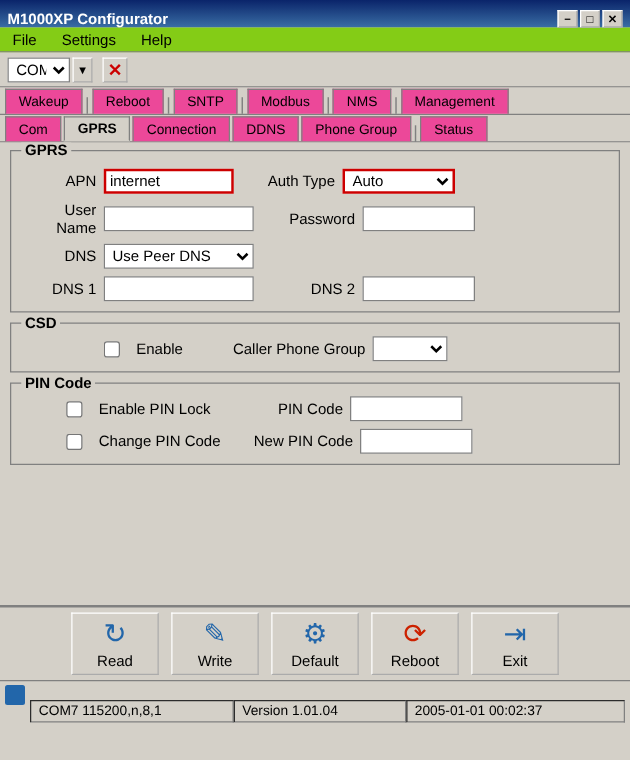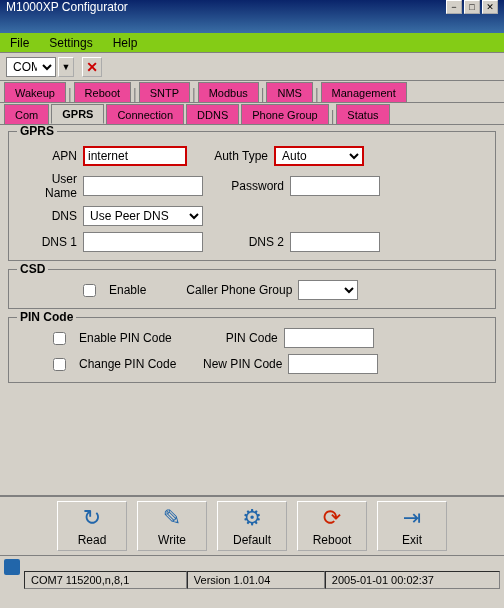--- a/index.html
+++ b/index.html
@@ -10,26 +10,26 @@
       width: 504px;
       height: 608px;
       overflow: hidden;
       user-select: none;
     }
 
     
     .title-bar {
       background: linear-gradient(to bottom, #0a246a, #3a6ea5);
       color: white;
-      height: 33px;
-      display: flex;
-      align-items: flex-start;
+      height: 22px;
+      display: flex;
+      align-items: flex-end;
       padding: 0 6px;
       font-size: 12px;
-      font-weight: normal;
+      font-weight: bold;
     }
     .title-bar-text { flex: 1; }
     .title-bar-buttons { display: flex; gap: 2px; }
     .title-btn {
       width: 16px; height: 14px;
       background: #d4d0c8;
       border: 1px outset #ffffff;
       cursor: pointer;
       font-size: 9px;
       display: flex; align-items: center; justify-content: center;
@@ -334,21 +334,21 @@
     </div>
   </div>
 
   <div class="group-box">
     <span class="group-label">PIN Code</span>
 
     <div class="form-row" style="margin-top:6px;">
       <span style="width:30px;"></span>
       <label class="checkbox-label">
         <input type="checkbox" style="">
-        <span>Enable PIN Code</span>
+        <span>Enable PIN Lock</span>
       </label>
       <span class="form-label" style="width:70px; margin-left:30px;">PIN Code</span>
       <input type="password" class="text-input" style="width: 90px;">
     </div>
 
     <div class="form-row">
       <span style="width:30px;"></span>
       <label class="checkbox-label">
         <input type="checkbox" style="">
         <span>Change PIN Code</span>

